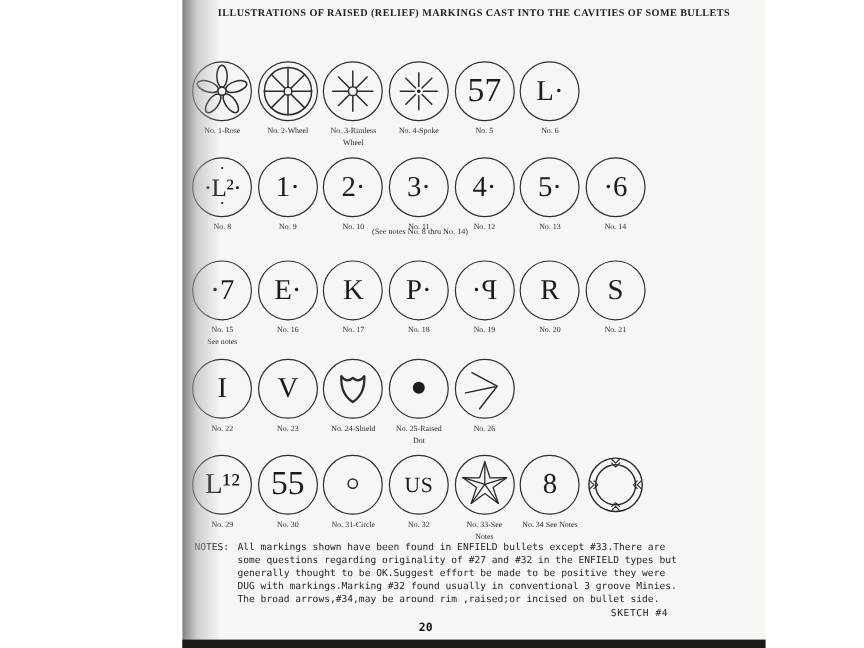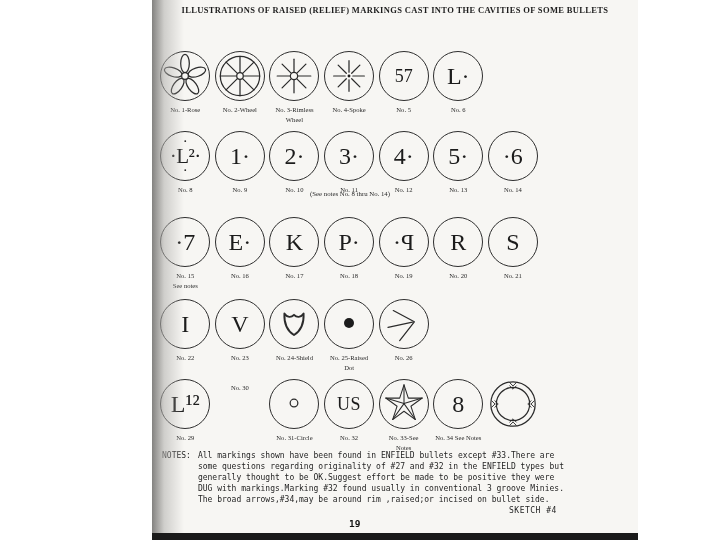--- a/index.html
+++ b/index.html
@@ -19,21 +19,21 @@
   .row-1 { top:51px; } .row-2 { top:131px; } .row-3 { top:217px; } .row-4 { top:299px; } .row-5 { top:379px; }
   .row-caption { position:absolute; top:190px; left:6px; width:384px; text-align:center;
     font-size:6.8px; color:#2a2a2a; }
 
   .cell { width:54.6px; flex:none; display:flex; flex-direction:column; align-items:center; }
   .circle { width:50px; height:50px; border:1.2px solid #2e2e2e; border-radius:50%;
     display:flex; align-items:center; justify-content:center; position:relative; flex:none; background:transparent; }
   .circle.noborder { border:none; }
   .mark { font-family:"Liberation Serif", serif; font-size:24px; color:#1c1c1c; line-height:1; white-space:nowrap; }
   .mark.wide { font-size:18px; letter-spacing:0.5px; }
-  .mark.num2 { font-size:18px; }
+  .mark.num2 { font-size:28px; }
   .mark.tight { font-size:21px; letter-spacing:-0.5px; }
   .mark.mirrored { transform:scaleX(-1); display:inline-block; }
   .dot-top { position:absolute; top:2px; left:50%; transform:translateX(-50%); font-size:15px; line-height:1; color:#1c1c1c; }
   .dot-bottom { position:absolute; bottom:2px; left:50%; transform:translateX(-50%); font-size:15px; line-height:1; color:#1c1c1c; }
   .label { margin-top:4px; font-size:6.6px; line-height:1.5; color:#2a2a2a; text-align:center; white-space:pre-line; }
 
   svg { display:block; }
   .ink { stroke:#2b2b2b; fill:none; stroke-width:1.3; stroke-linecap:round; stroke-linejoin:round; }
   .ink-fill { fill:#1c1c1c; stroke:none; }
   .ink-mask { fill:#f7f6f3; stroke:#2b2b2b; stroke-width:1.3; }
@@ -271,20 +271,23 @@
   </div>
 
   <div class="row row-5">
     <div class="cell">
       <div class="circle">
         <span class="mark">L¹²</span>
       </div>
       <div class="label">No. 29</div>
     </div>
     <div class="cell">
+      <div class="circle">
+        <span class="mark num2">55</span>
+      </div>
       <div class="label">No. 30</div>
     </div>
     <div class="cell">
       <div class="circle">
         <svg width="50" height="50" viewBox="0 0 50 50">
           <circle cx="25" cy="24" r="4" class="ink"></circle>
         </svg>
       </div>
       <div class="label">No. 31-Circle</div>
     </div>
@@ -346,17 +349,17 @@
   <div class="notes">
     <span class="notes-heading">NOTES:</span>
     <span class="notes-body">All markings shown have been found in ENFIELD bullets except #33.There are
 some questions regarding originality of #27 and #32 in the ENFIELD types but
 generally thought to be OK.Suggest effort be made to be positive they were
 DUG with markings.Marking #32 found usually in conventional 3 groove Minies.
 The broad arrows,#34,may be around rim ,raised;or incised on bullet side.</span>
   </div>
 
   <div class="sketch">SKETCH #4</div>
-  <div class="page-number">19</div>
+  <div class="page-number">20</div>
 
   <div class="edge-shadow"></div>
   <div class="bottom-bar"></div>
 </div>
 
 </body></html>

